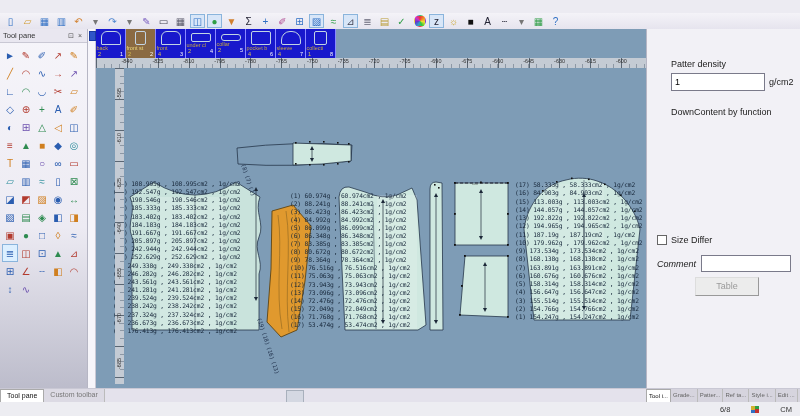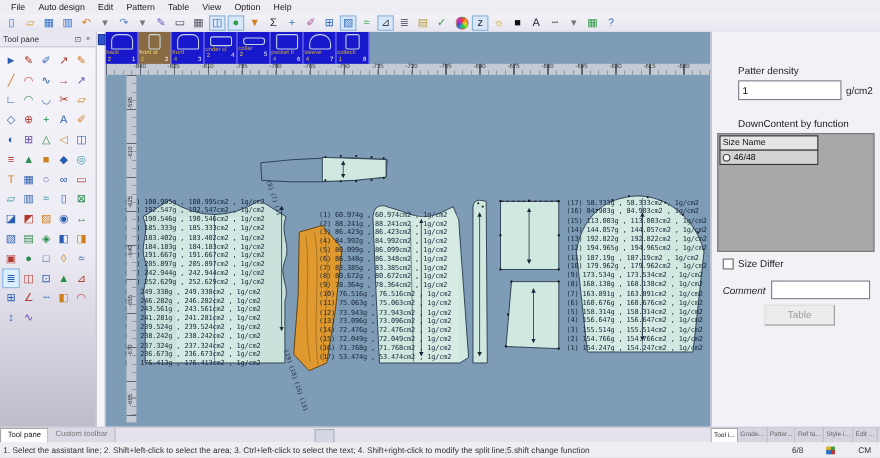--- a/index.html
+++ b/index.html
@@ -112,32 +112,20 @@
   .status-text{font-size:7.5px;color:#333;white-space:nowrap;}
   .footer-right{margin-left:auto;display:flex;align-items:center;gap:21px;font-size:7.5px;color:#333;}
   .dot-icon{width:8px;height:7px;display:inline-block;
     background:conic-gradient(#2e9e46 0 25%,#c03030 0 50%,#2f6fc4 0 75%,#d2b22e 0);}
 </style>
 </head>
 <body>
 
 <div class="app">
 
-  <div class="menubar">
-    <div class="menu-items">
-        <div class="menu-item">File</div>
-        <div class="menu-item">Auto design</div>
-        <div class="menu-item">Edit</div>
-        <div class="menu-item">Pattern</div>
-        <div class="menu-item">Table</div>
-        <div class="menu-item">View</div>
-        <div class="menu-item">Option</div>
-        <div class="menu-item">Help</div>
-      </div>
-  </div>
 
   <div class="toolbar">
       <div class="tb-icon" style="color: rgb(47, 111, 196);">▯</div>
       <div class="tb-icon" style="color: rgb(210, 154, 46);">▱</div>
       <div class="tb-icon" style="color: rgb(47, 111, 196);">▦</div>
       <div class="tb-icon" style="color: rgb(47, 111, 196);">▥</div>
       <div class="tb-icon" style="color: rgb(210, 128, 46);">↶</div>
       <div class="tb-icon" style="color: rgb(119, 119, 119);">▾</div>
       <div class="tb-icon" style="color: rgb(78, 134, 208);">↷</div>
       <div class="tb-icon" style="color: rgb(119, 119, 119);">▾</div>
@@ -526,27 +514,20 @@
       <div class="pocket-ellipsis">...</div>
     </div>
 
     <div class="toolinfo">
       <div class="ti-body">
         <div class="ti-label lbl-density">Patter density</div>
         <input class="density-input" value="1" style="">
         <div class="ti-label lbl-unit">g/cm2</div>
         <div class="ti-label lbl-downcontent">DownContent by function</div>
 
-        <div class="size-list">
-          <div class="size-header">Size Name</div>
-          <div class="size-row">
-            <span class="radio-dot"></span>
-            <span>46/48</span>
-          </div>
-        </div>
 
         <div class="cbx-row">
           <span class="cbx"></span>
           <span class="cbx-label">Size Differ</span>
         </div>
 
         <div class="comment-row">
           <span class="comment-label">Comment</span>
           <input class="comment-input" value="" style="">
         </div>
@@ -567,20 +548,19 @@
         <div class="rtab">Grade...</div>
         <div class="rtab">Patter...</div>
         <div class="rtab">Ref ta...</div>
         <div class="rtab">Style i...</div>
         <div class="rtab">Edit ...</div>
         <div class="rtab">Comp...</div>
       </div>
   </div>
 
   <div class="statusbar">
-    <span class="status-text">1. Select the assistant line; 2. Shift+left-click to select the area; 3. Ctrl+left-click to select the text; 4. Shift+right-click to modify the split line;5.shift change function</span>
     <span class="footer-right">
       <span>6/8</span>
       <span class="dot-icon"></span>
       <span>CM</span>
     </span>
   </div>
 </div>
 
 </body></html>

